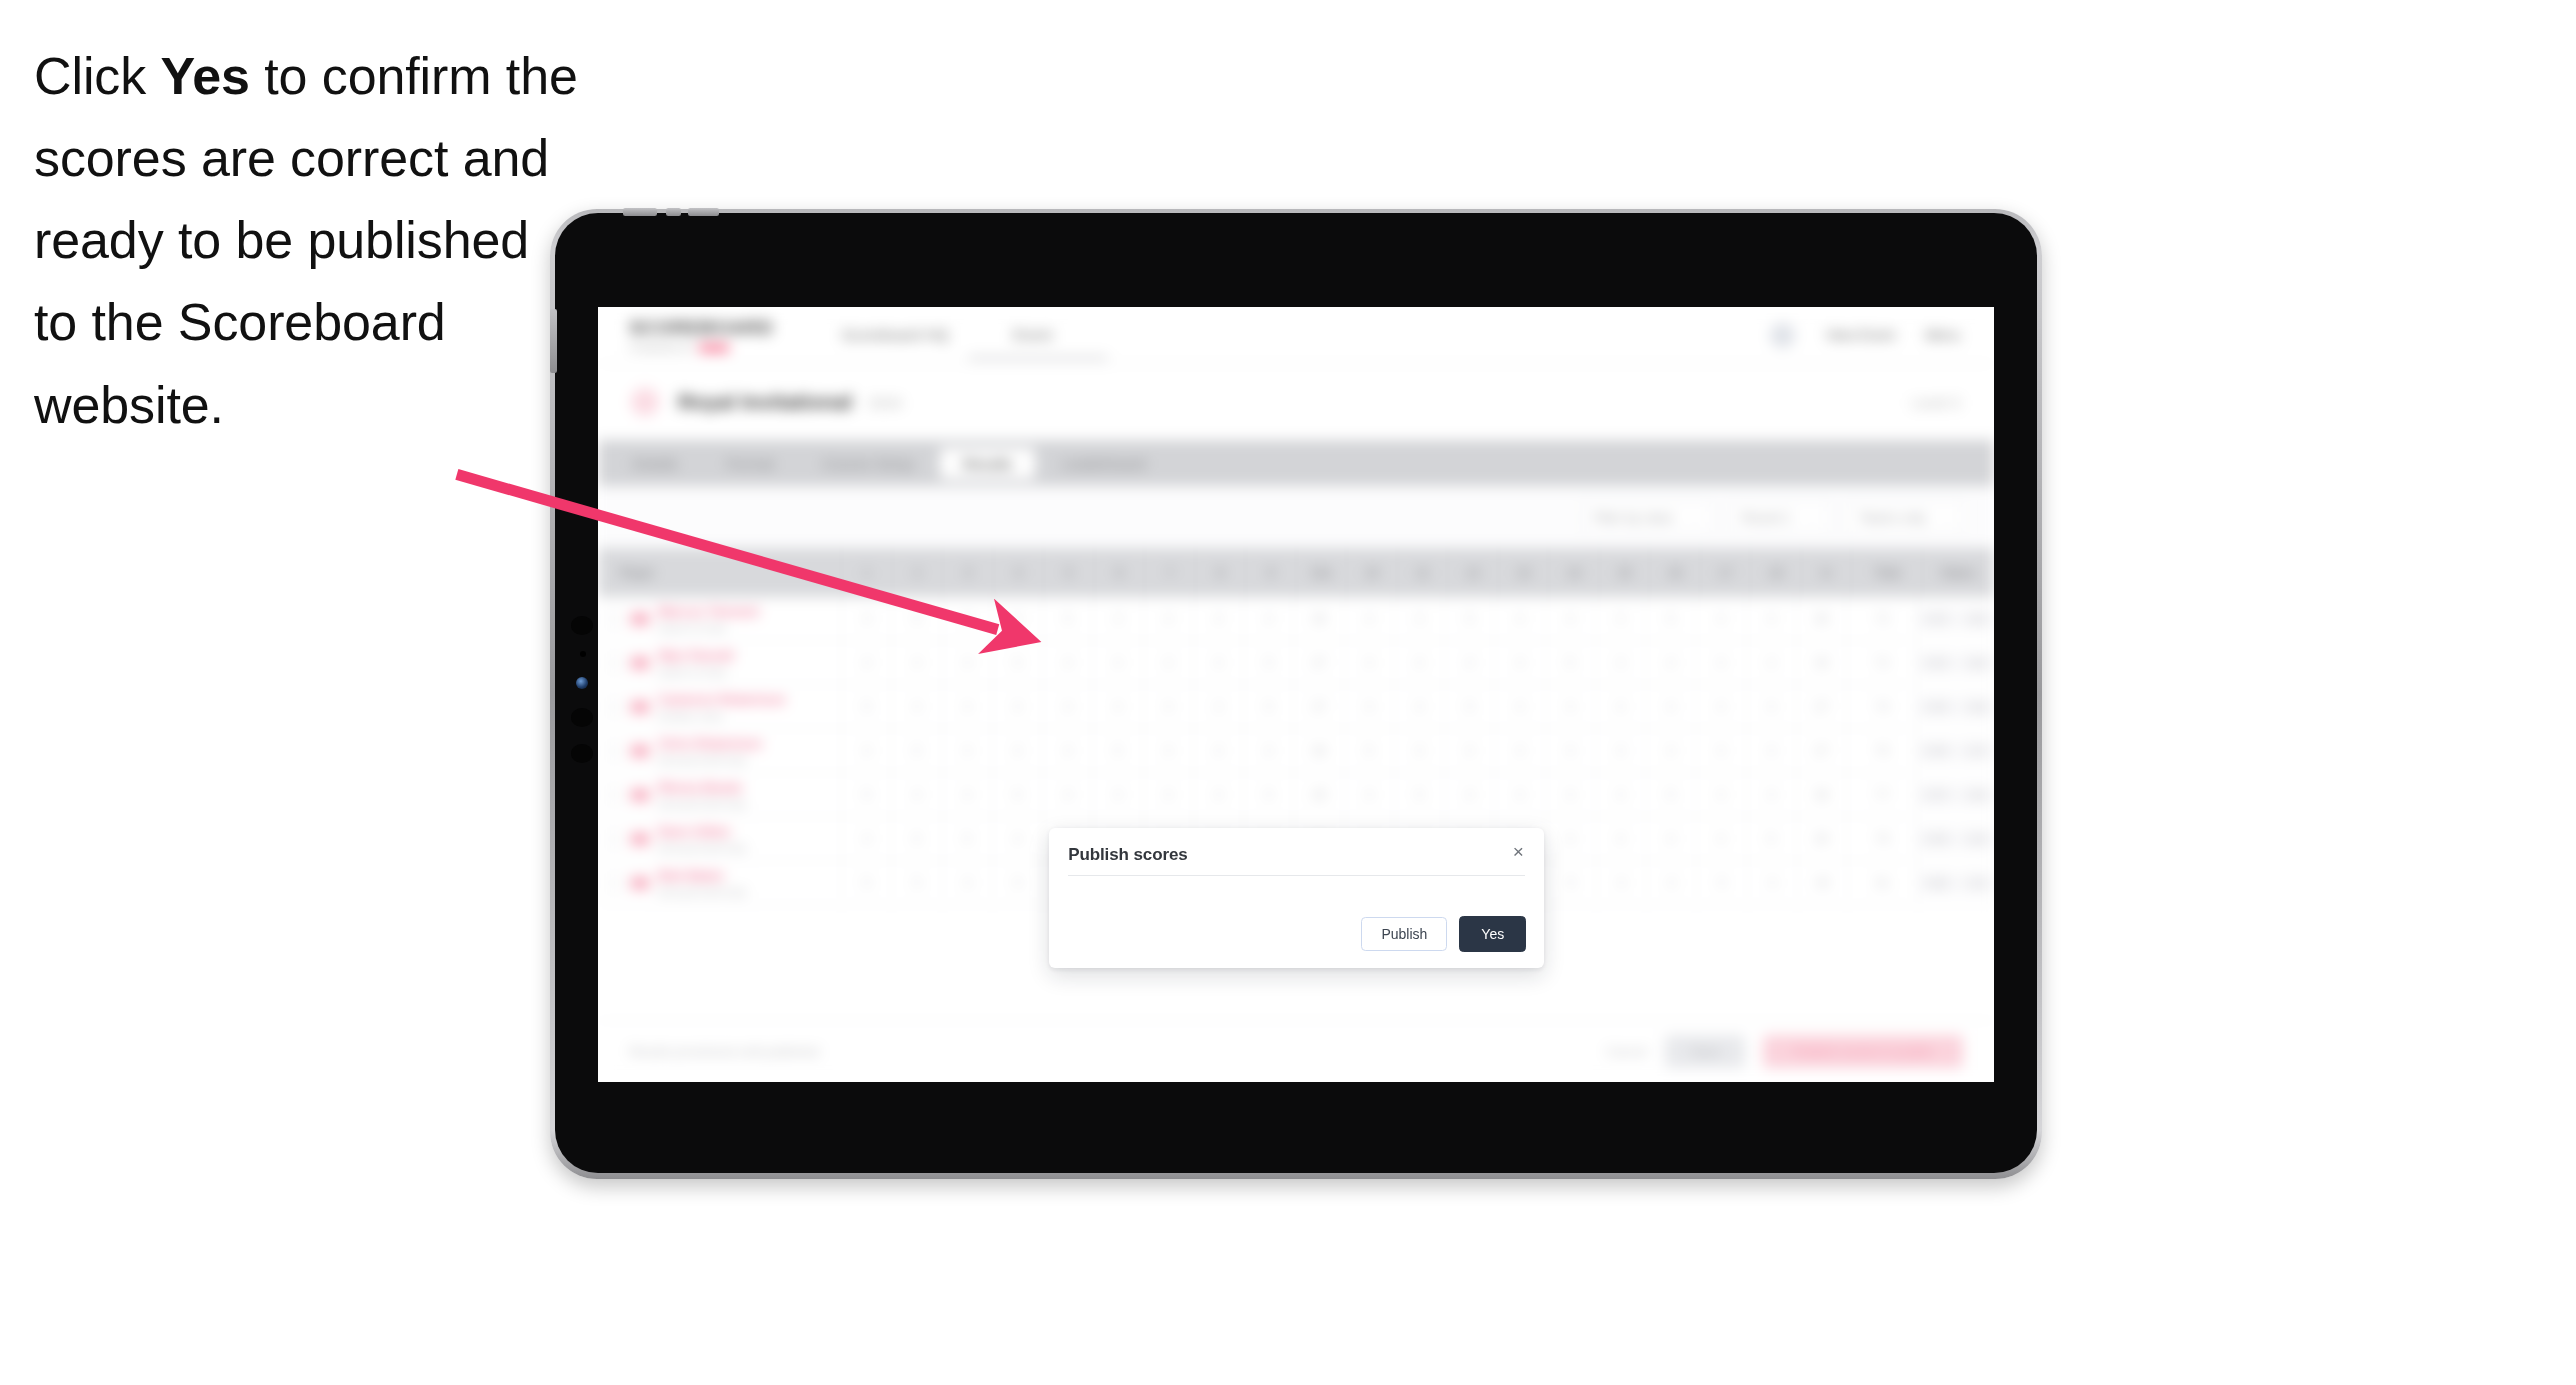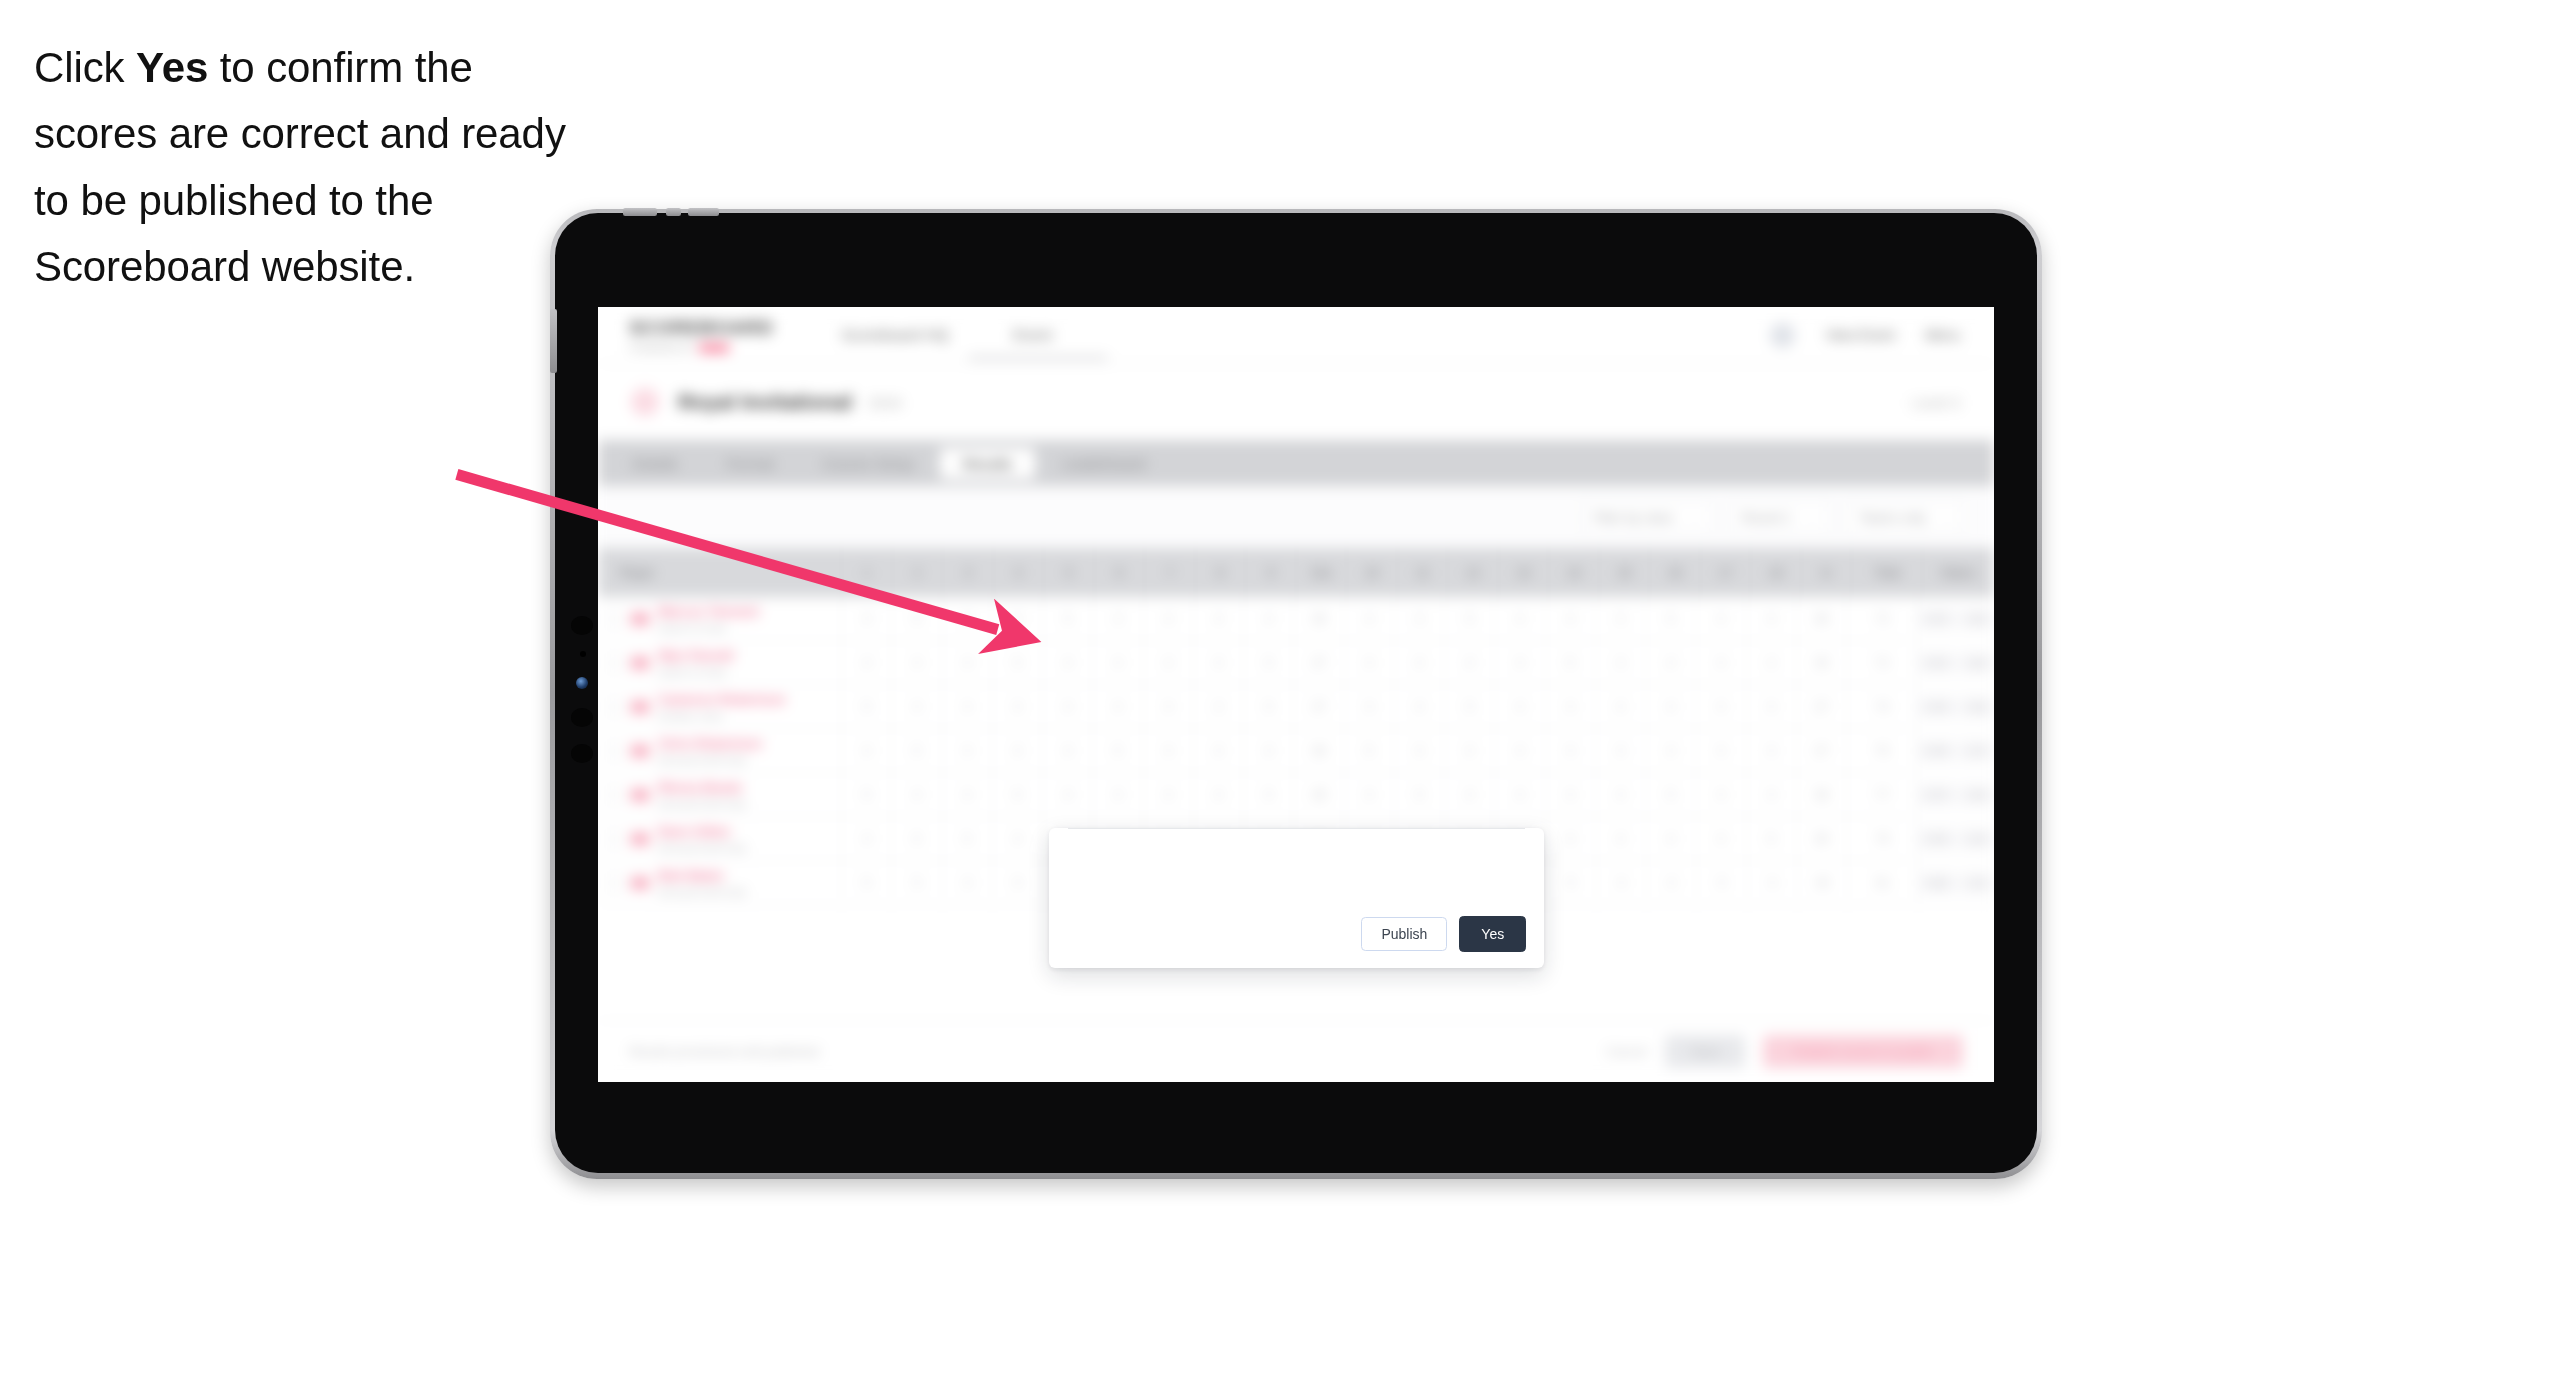--- a/index.html
+++ b/index.html
@@ -18,21 +18,21 @@
     height: 1386px;
     background: #ffffff;
   }
 
   
   #caption {
     position: absolute;
     left: 34px;
     top: 35px;
     width: 547px;
-    font-size: 42px;
+    font-size: 52px;
     line-height: 1.58;
     color: #111111;
     font-weight: 400;
     letter-spacing: -0.1px;
   }
   #caption .strong { font-weight: 700; }
 
   
   #device {
     position: absolute;
@@ -652,20 +652,24 @@
             <div id="footer-actions">
               <div id="footer-link">Cancel</div>
               <div id="footer-secondary">Save</div>
               <div id="footer-primary">Publish scores to public</div>
             </div>
           </div>
 
         </div>
 
         <div id="modal">
+          <div id="modal-head">
+            <div id="modal-title">Publish scores</div>
+            <div id="modal-close">×</div>
+          </div>
           <div id="modal-rule"></div>
           <div id="modal-actions">
             <button id="btn-cancel">Publish</button>
             <button id="btn-yes">Yes</button>
           </div>
         </div>
 
       </div>
     </div>
   </div>

